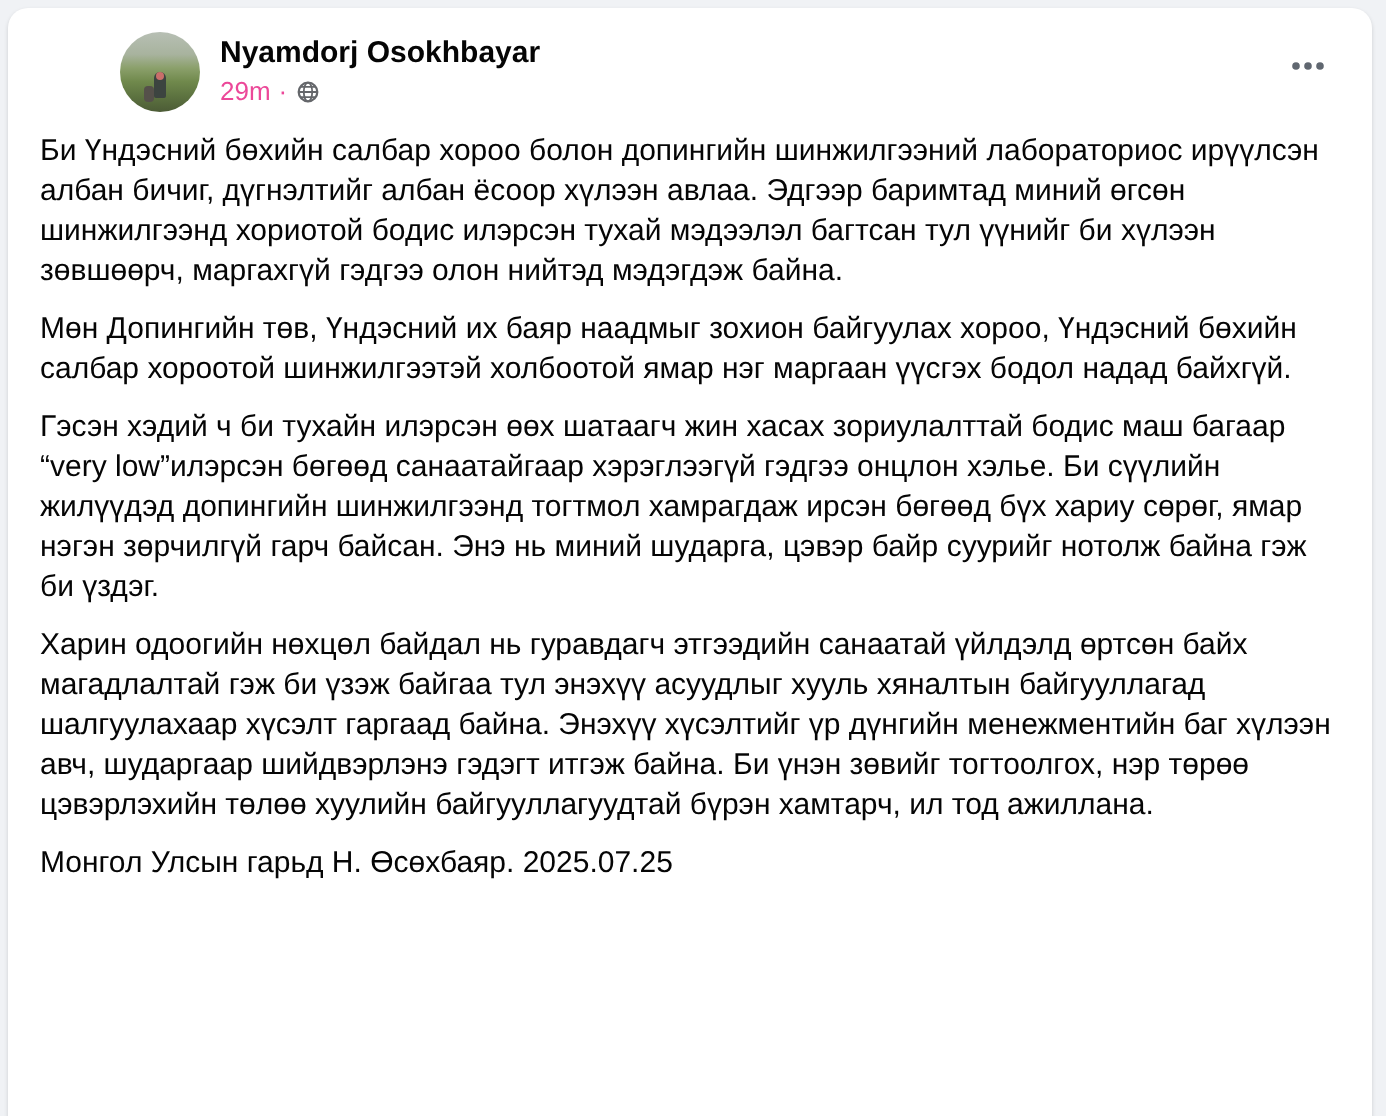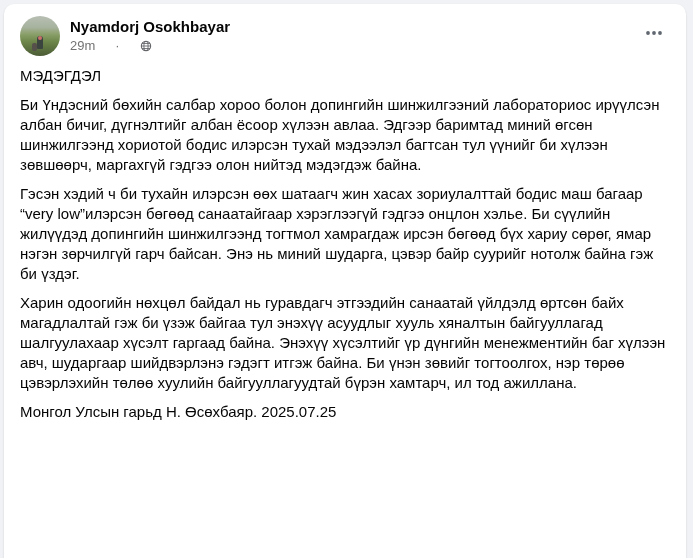--- a/index.html
+++ b/index.html
@@ -15,20 +15,21 @@
     height: 600px; 
     background: #ffffff;
     border-radius: 10px 10px 0 0;
     box-shadow: 0 1px 2px rgba(0,0,0,0.15);
     overflow: hidden;
   }
   .post-header {
     display: flex;
     align-items: flex-start;
     padding: 12px 16px 0 16px;
+    margin-left: 40px;
   }
   .avatar {
     width: 40px; height: 40px;
     border-radius: 50%;
     flex: 0 0 40px;
     position: relative;
     overflow: hidden;
     background: linear-gradient(180deg,
       #b7bfb4 0%, #a8b39e 28%,
       #8ba06b 45%, #70894c 62%,
@@ -61,24 +62,24 @@
     font-size: 15px;
     font-weight: 700;
     color: #050505;
     line-height: 19px;
     cursor: pointer;
     display: inline-block;
   }
   .meta-row {
     display: flex;
     align-items: center;
-    gap: 20px;
+    gap: 4px;
     margin-top: 2px;
     font-size: 13px;
-    color: #737373;
+    color: #ec4899;
     line-height: 16px;
   }
   .meta-timestamp { cursor: pointer; }
   .globe-icon svg { display: block; }
   .more-button {
     width: 32px; height: 32px;
     border-radius: 50%;
     display: flex;
     align-items: center;
     justify-content: center;
@@ -133,20 +134,20 @@
           <circle cx="4" cy="10" r="1.9" fill="#606770"></circle>
           <circle cx="10" cy="10" r="1.9" fill="#606770"></circle>
           <circle cx="16" cy="10" r="1.9" fill="#606770"></circle>
         </svg>
       </span>
     </button>
 
   </div>
 
   <div class="post-body">
-      <p>МЭДЭГДЭЛ</p>
       <p>Би Үндэсний бөхийн салбар хороо болон допингийн шинжилгээний лабораториос ирүүлсэн албан бичиг, дүгнэлтийг албан ёсоор хүлээн авлаа. Эдгээр баримтад миний өгсөн шинжилгээнд хориотой бодис илэрсэн тухай мэдээлэл багтсан тул үүнийг би хүлээн зөвшөөрч, маргахгүй гэдгээ олон нийтэд мэдэгдэж байна.</p>
+      <p>Мөн Допингийн төв, Үндэсний их баяр наадмыг зохион байгуулах хороо, Үндэсний бөхийн салбар хороотой шинжилгээтэй холбоотой ямар нэг маргаан үүсгэх бодол надад байхгүй.</p>
       <p>Гэсэн хэдий ч би тухайн илэрсэн өөх шатаагч жин хасах зориулалттай бодис маш багаар “very low”илэрсэн бөгөөд санаатайгаар хэрэглээгүй гэдгээ онцлон хэлье. Би сүүлийн жилүүдэд допингийн шинжилгээнд тогтмол хамрагдаж ирсэн бөгөөд бүх хариу сөрөг, ямар нэгэн зөрчилгүй гарч байсан. Энэ нь миний шударга, цэвэр байр суурийг нотолж байна гэж би үздэг.</p>
       <p>Харин одоогийн нөхцөл байдал нь гуравдагч этгээдийн санаатай үйлдэлд өртсөн байх магадлалтай гэж би үзэж байгаа тул энэхүү асуудлыг хууль хяналтын байгууллагад шалгуулахаар хүсэлт гаргаад байна. Энэхүү хүсэлтийг үр дүнгийн менежментийн баг хүлээн авч, шударгаар шийдвэрлэнэ гэдэгт итгэж байна. Би үнэн зөвийг тогтоолгох, нэр төрөө цэвэрлэхийн төлөө хуулийн байгууллагуудтай бүрэн хамтарч, ил тод ажиллана.</p>
       <p>Монгол Улсын гарьд Н. Өсөхбаяр. 2025.07.25</p>
     </div>
 
 </div>
 
 </body></html>

